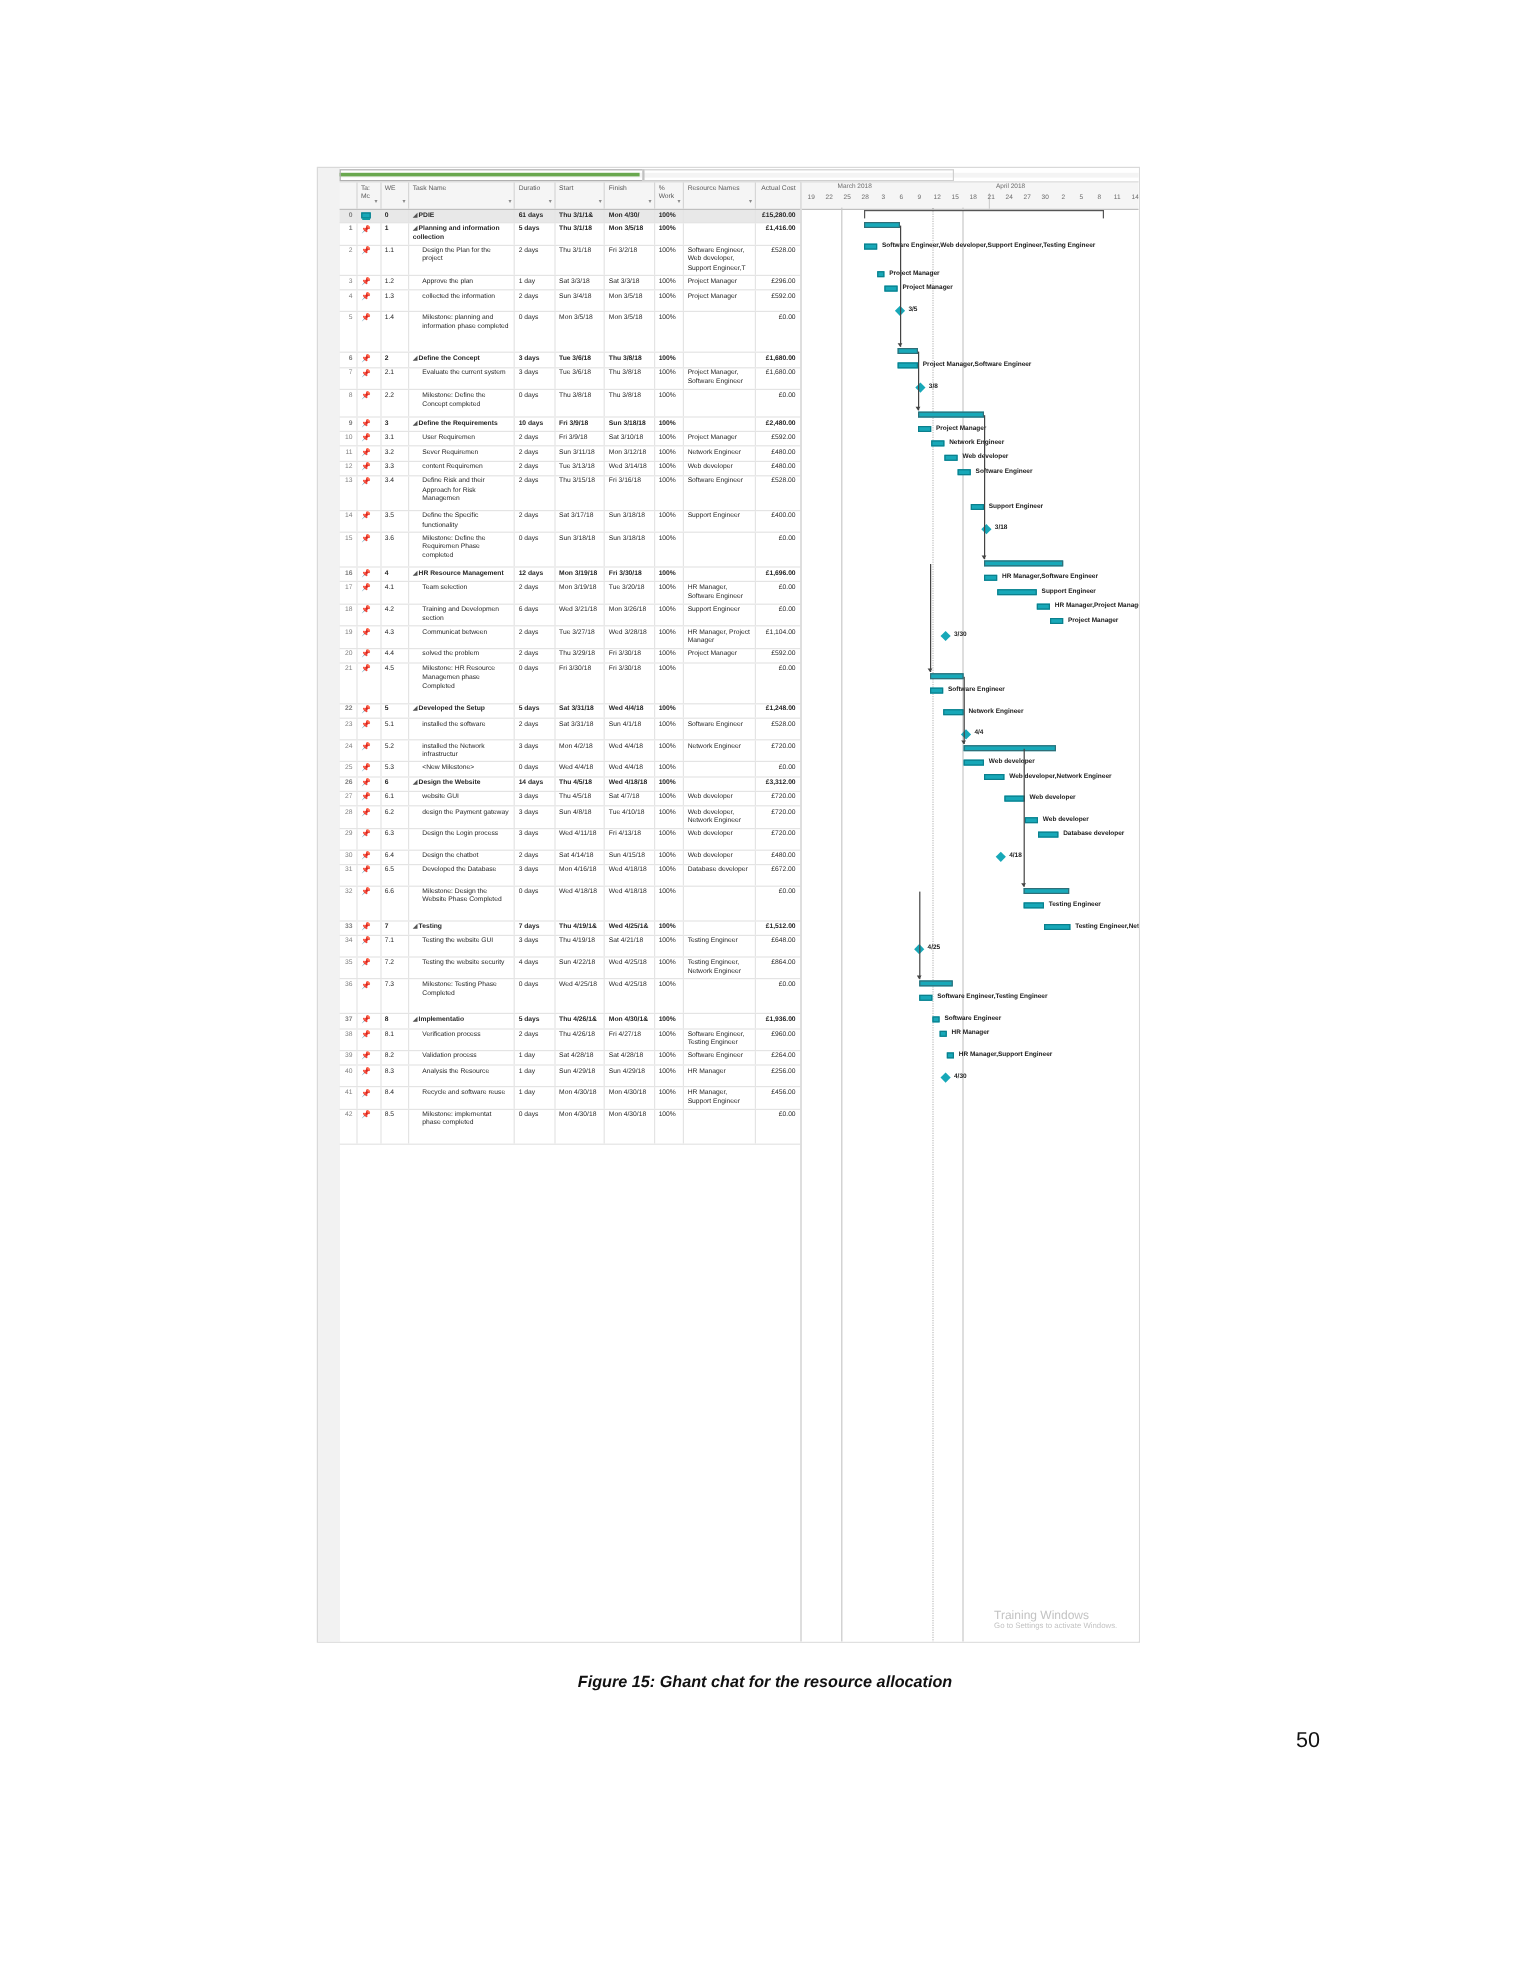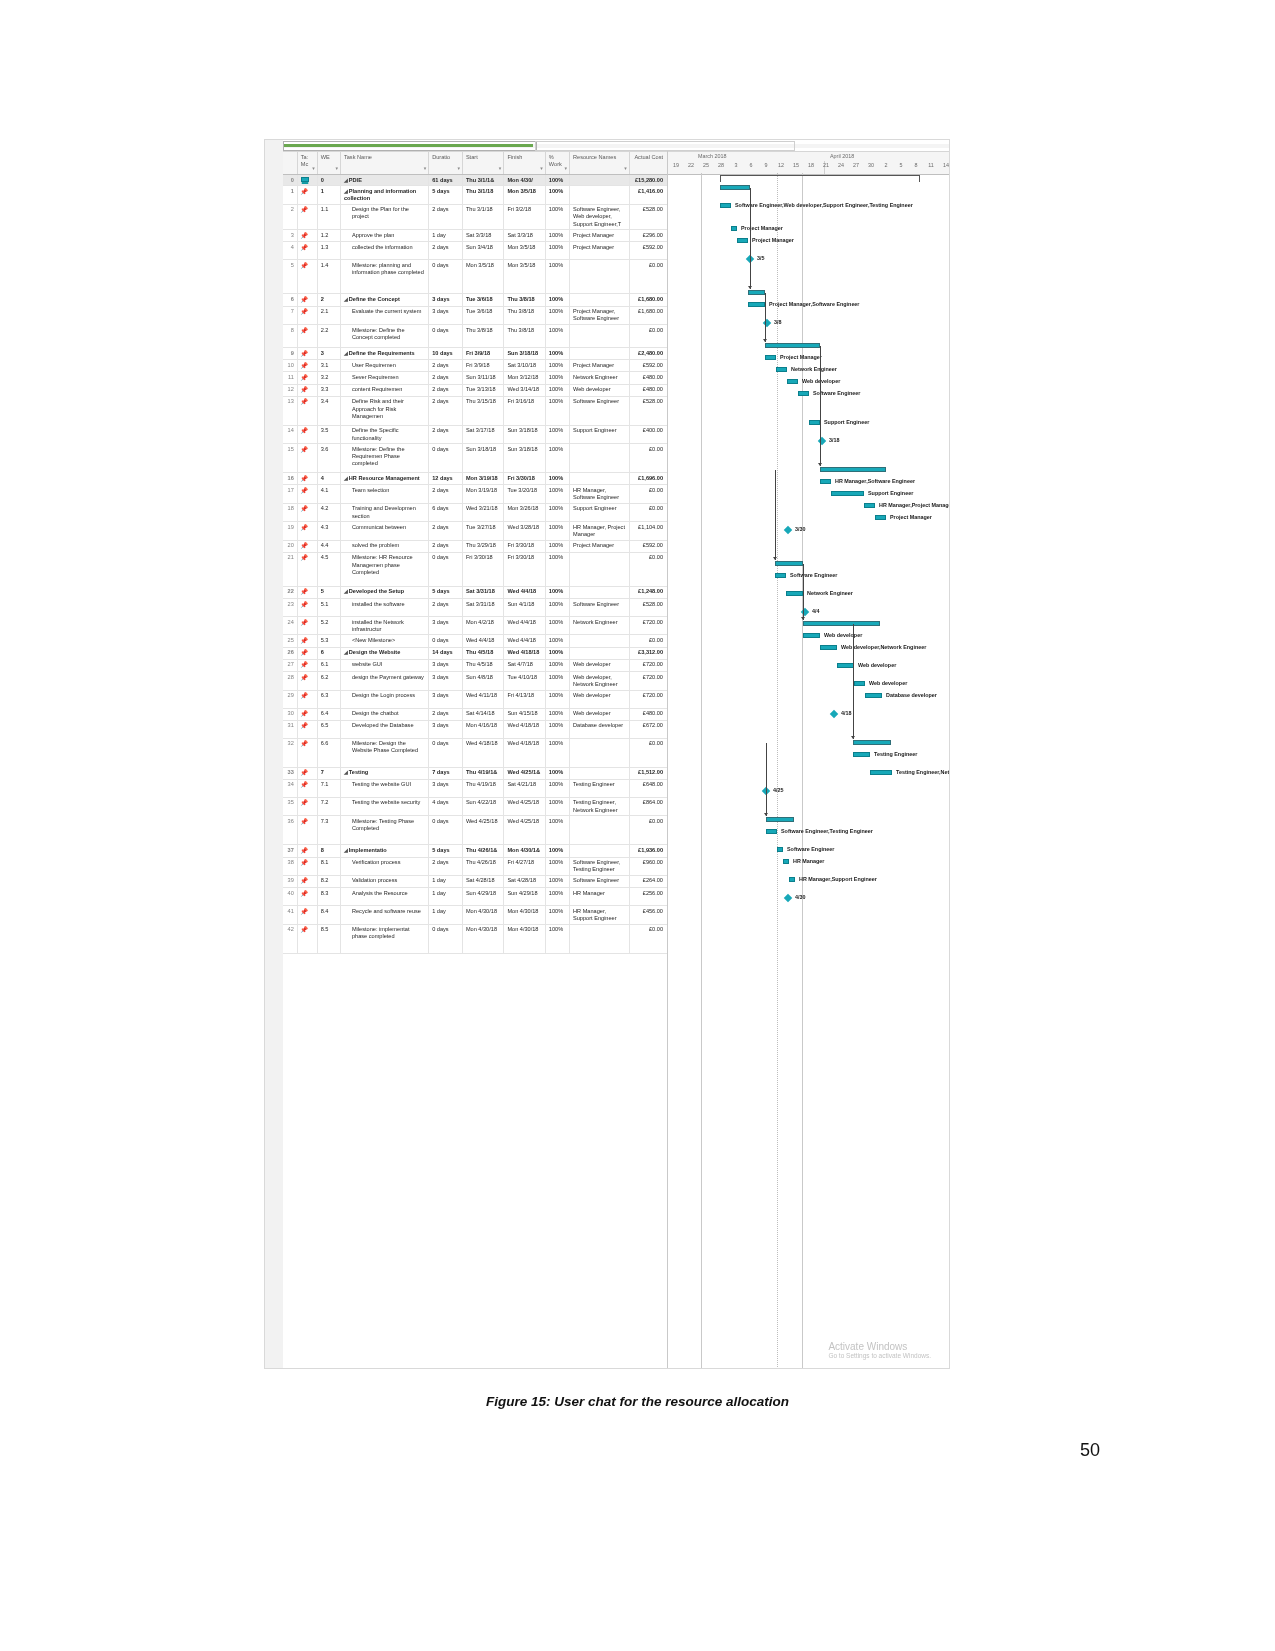--- a/index.html
+++ b/index.html
@@ -897,21 +897,21 @@
           <div class="link" style="left: 107px; top: 296.5px; height: 90px;"></div>
           <div class="arrow" style="left: 105px; top: 383.5px;"></div>
           <div class="link" style="left: 135px; top: 390.5px; height: 56px;"></div>
           <div class="arrow" style="left: 133px; top: 443.5px;"></div>
           <div class="link" style="left: 185px; top: 450.5px; height: 115px;"></div>
           <div class="arrow" style="left: 183px; top: 562.5px;"></div>
           <div class="link" style="left: 98px; top: 569.5px; height: 73px;"></div>
           <div class="arrow" style="left: 96px; top: 639.5px;"></div>
         </div>
       <div id="aw">
-        <div class="t1">Activate Windows</div>
+        <div class="t1">Training Windows</div>
         <div class="t2">Go to Settings to activate Windows.</div>
       </div>
     </div>
   </div>
 </div>
 
-<div id="caption">Figure 15: User chat for the resource allocation</div>
+<div id="caption">Figure 15: Ghant chat for the resource allocation</div>
 <div id="pageno">50</div>
 
 </body></html>

